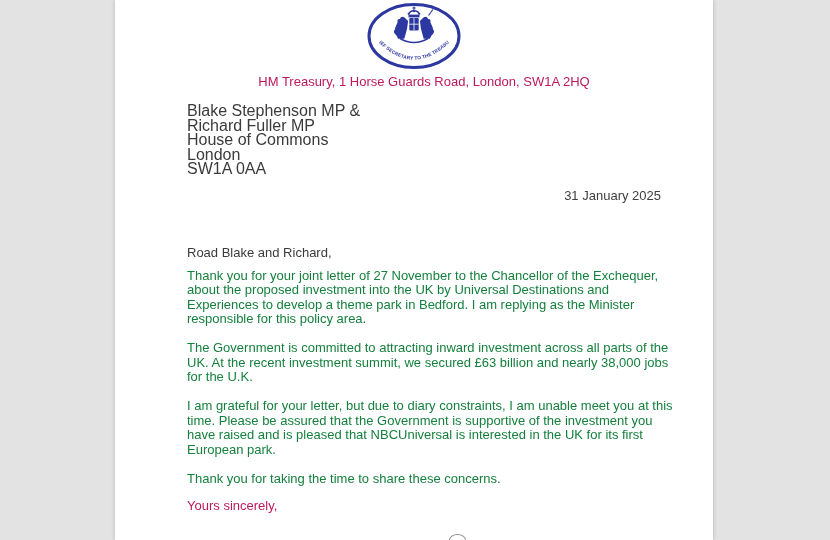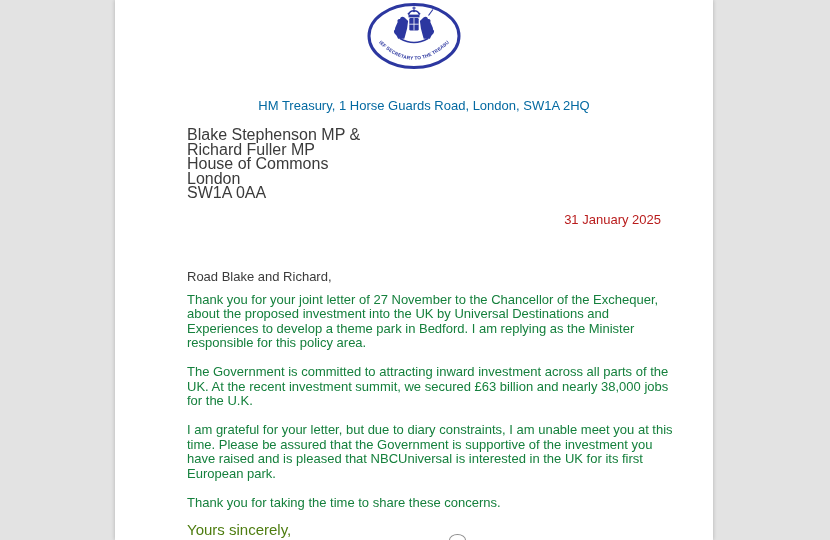--- a/index.html
+++ b/index.html
@@ -22,41 +22,41 @@
     padding: 0 52px 0 72px;
   }
 
   .crest-wrap {
     text-align: center;
     padding-top: 2px;
     line-height: 0;
   }
 
   .letterhead {
-    margin-top: 28px;
+    margin-top: 4px;
     text-align: center;
     font-size: 13px;
     line-height: 15px;
-    color: #0369a1;
+    color: #be185d;
     white-space: pre;
   }
 
   .recipient {
     margin-top: 15px;
     font-size: 16px;
     line-height: 14.5px;
     color: #3b3b3b;
     white-space: pre;
   }
 
   .date-line {
     margin-top: 12px;
     font-size: 13px;
     line-height: 14.5px;
-    color: #b91c1c;
+    color: #404040;
     text-align: right;
     white-space: pre;
   }
 
   .salutation {
     margin-top: 43px;
     font-size: 13px;
     line-height: 14.5px;
     color: #3b3b3b;
     white-space: pre;
@@ -65,23 +65,23 @@
   .body-paragraphs {
     margin-top: 8px;
     font-size: 13px;
     line-height: 14.5px;
     color: #15803d;
     white-space: pre;
   }
 
   .closing {
     margin-top: 13px;
-    font-size: 15px;
+    font-size: 13px;
     line-height: 14.5px;
-    color: #4d7c0f;
+    color: #be185d;
     white-space: pre;
   }
 
   .signature-stroke {
     position: absolute;
     left: 334px;
     top: 534px;
     width: 17px;
     height: 12px;
     border: 1.6px solid #8f8f8f;

